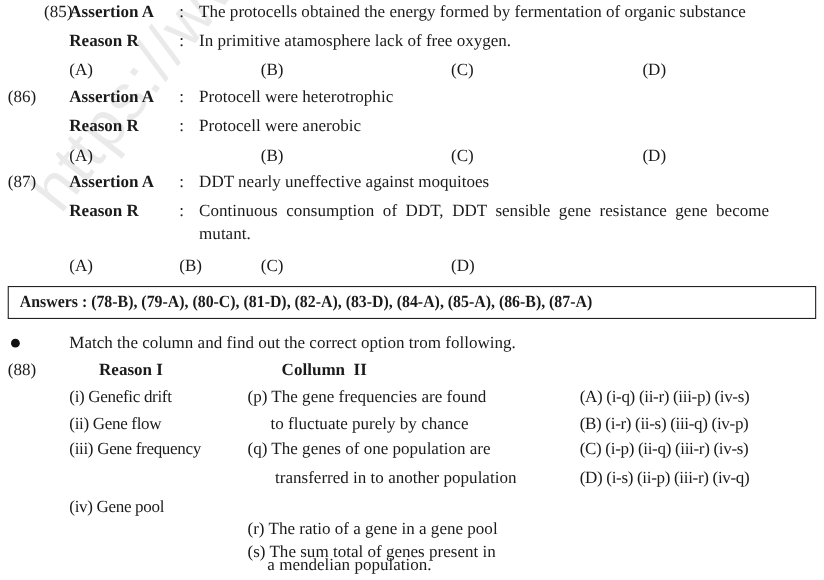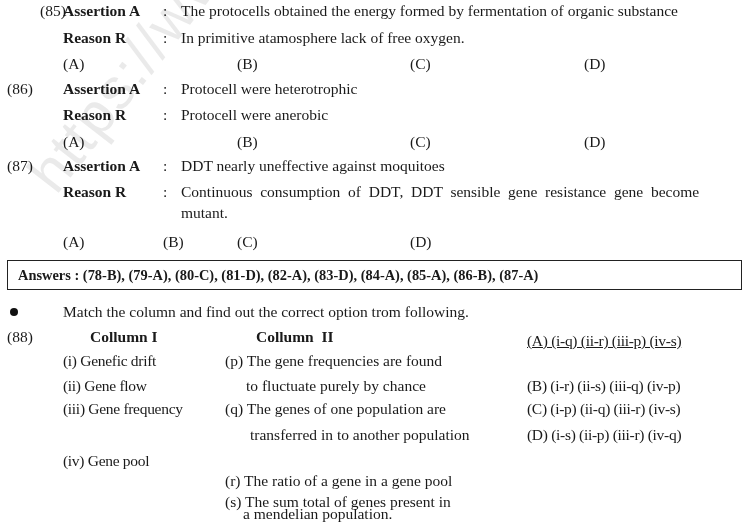--- a/index.html
+++ b/index.html
@@ -118,32 +118,32 @@
 <div class="abs" style="top:233px; left:410px;">(D)</div>
 
 <div class="answers-box">
   <div class="answers-text">Answers : (78-B), (79-A), (80-C), (81-D), (82-A), (83-D), (84-A), (85-A), (86-B), (87-A)</div>
 </div>
 
 <div class="bullet"></div>
 <div class="abs" style="top:303px; left:63px;">Match the column and find out the correct option trom following.</div>
 
 <div class="abs num" style="top:328px;">(88)</div>
-<div class="abs bold" style="top:328px; left:90px;">Collumn I</div>
+<div class="abs bold" style="top:328px; left:90px;">Reason I</div>
 <div class="abs bold" style="top:328px; left:256px; white-space:pre;">Collumn  II</div>
 
 <div class="abs sans" style="top:352px; left:63px;">(i) Genefic drift</div>
 <div class="abs sans" style="top:377px; left:63px;">(ii) Gene flow</div>
 <div class="abs sans" style="top:400px; left:63px;">(iii) Gene frequency</div>
 <div class="abs sans" style="top:452px; left:63px;">(iv) Gene pool</div>
 
 <div class="abs" style="top:352px; left:225px;">(p) The gene frequencies are found</div>
 <div class="abs" style="top:377px; left:246px;">to fluctuate purely by chance</div>
 <div class="abs" style="top:400px; left:225px;">(q) The genes of one population are</div>
 <div class="abs" style="top:426px; left:250px;">transferred in to another population</div>
 <div class="abs" style="top:456px; left:225px;margin-top:16px;">(r) The ratio of a gene in a gene pool</div>
 <div class="abs" style="top:477px; left:225px;margin-top:16px;">(s) The sum total of genes present in</div>
 <div class="abs" style="top:505px; left:243px;">a mendelian population.</div>
 
-<div class="abs sans" style="top:332px; left:527px;text-decoration:underline;">(A) (i-q) (ii-r) (iii-p) (iv-s)</div>
+<div class="abs sans" style="top:352px; left:527px;">(A) (i-q) (ii-r) (iii-p) (iv-s)</div>
 <div class="abs sans" style="top:377px; left:527px;">(B) (i-r) (ii-s) (iii-q) (iv-p)</div>
 <div class="abs sans" style="top:400px; left:527px;">(C) (i-p) (ii-q) (iii-r) (iv-s)</div>
 <div class="abs sans" style="top:426px; left:527px;">(D) (i-s) (ii-p) (iii-r) (iv-q)</div>
 
 </body></html>

